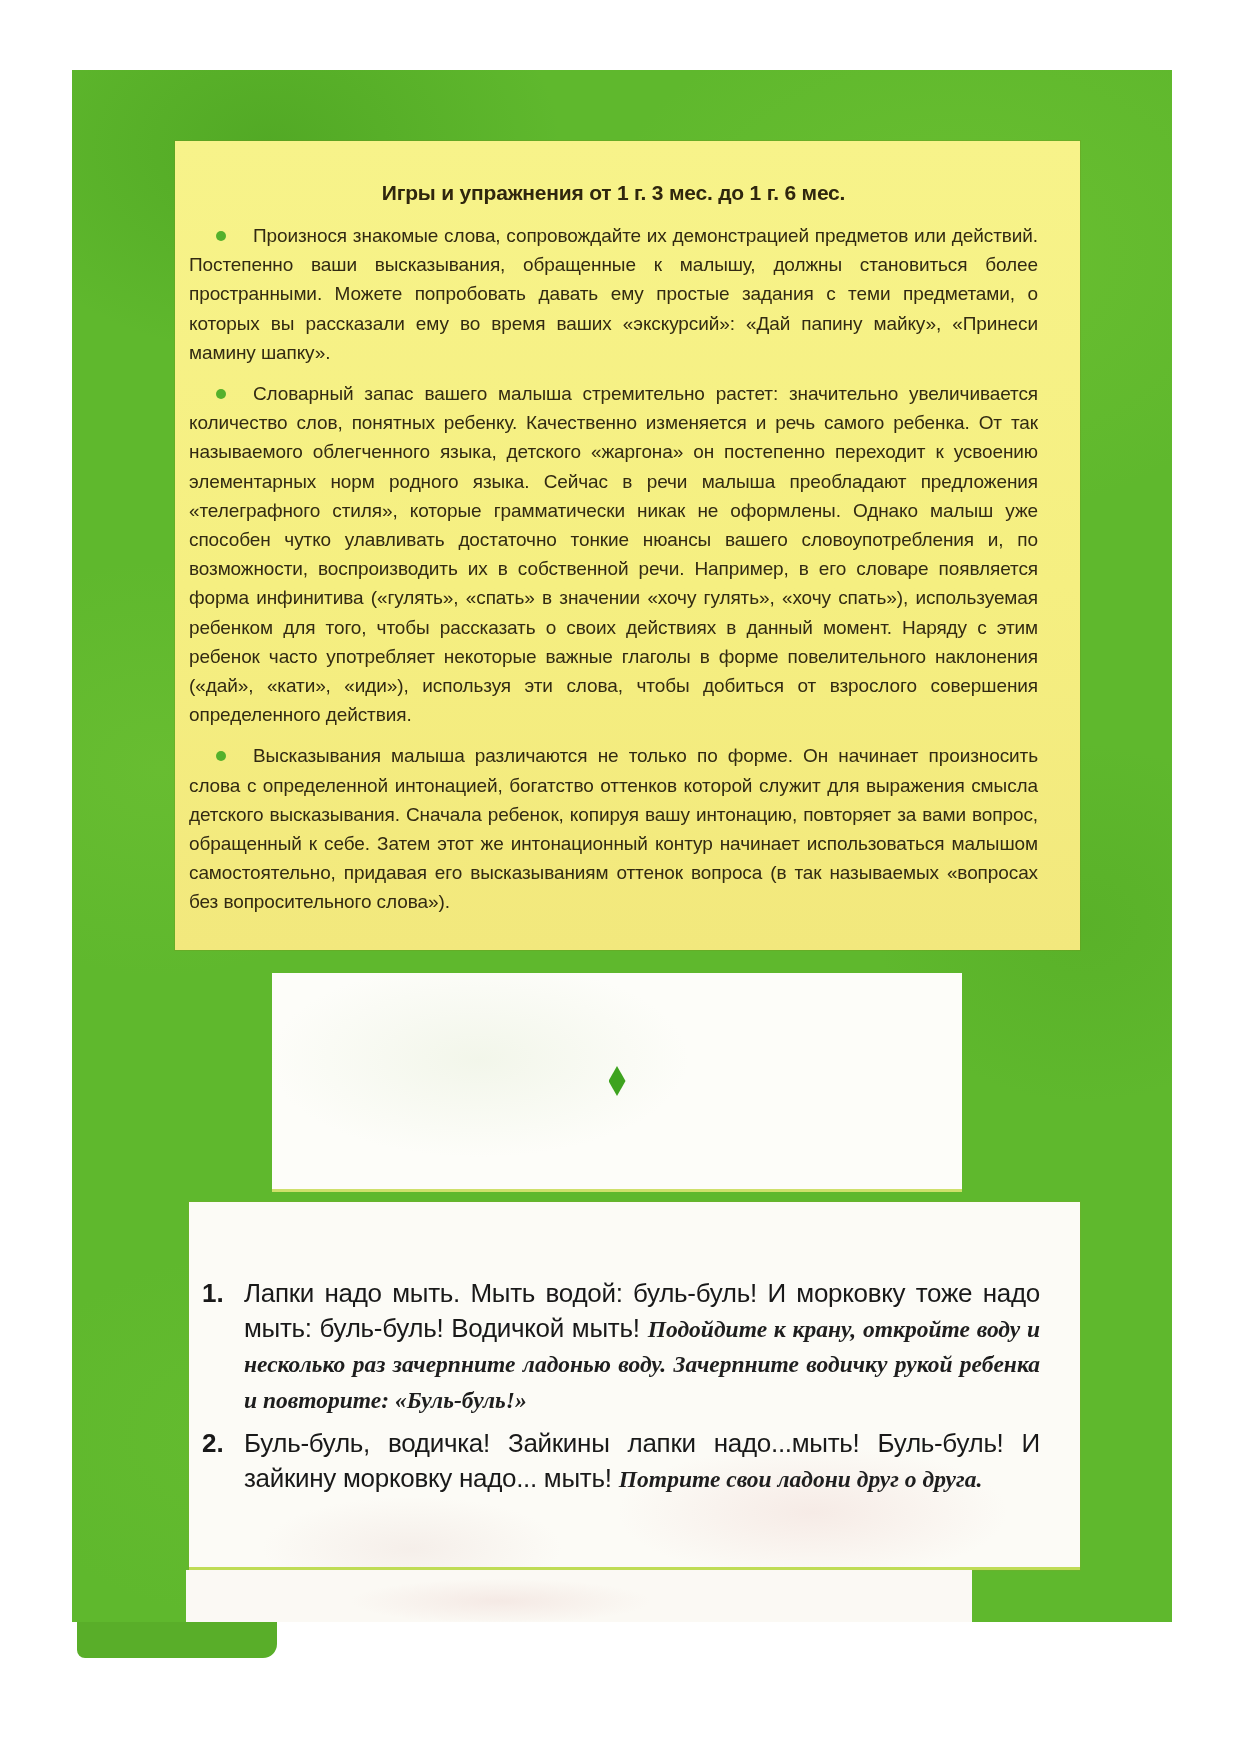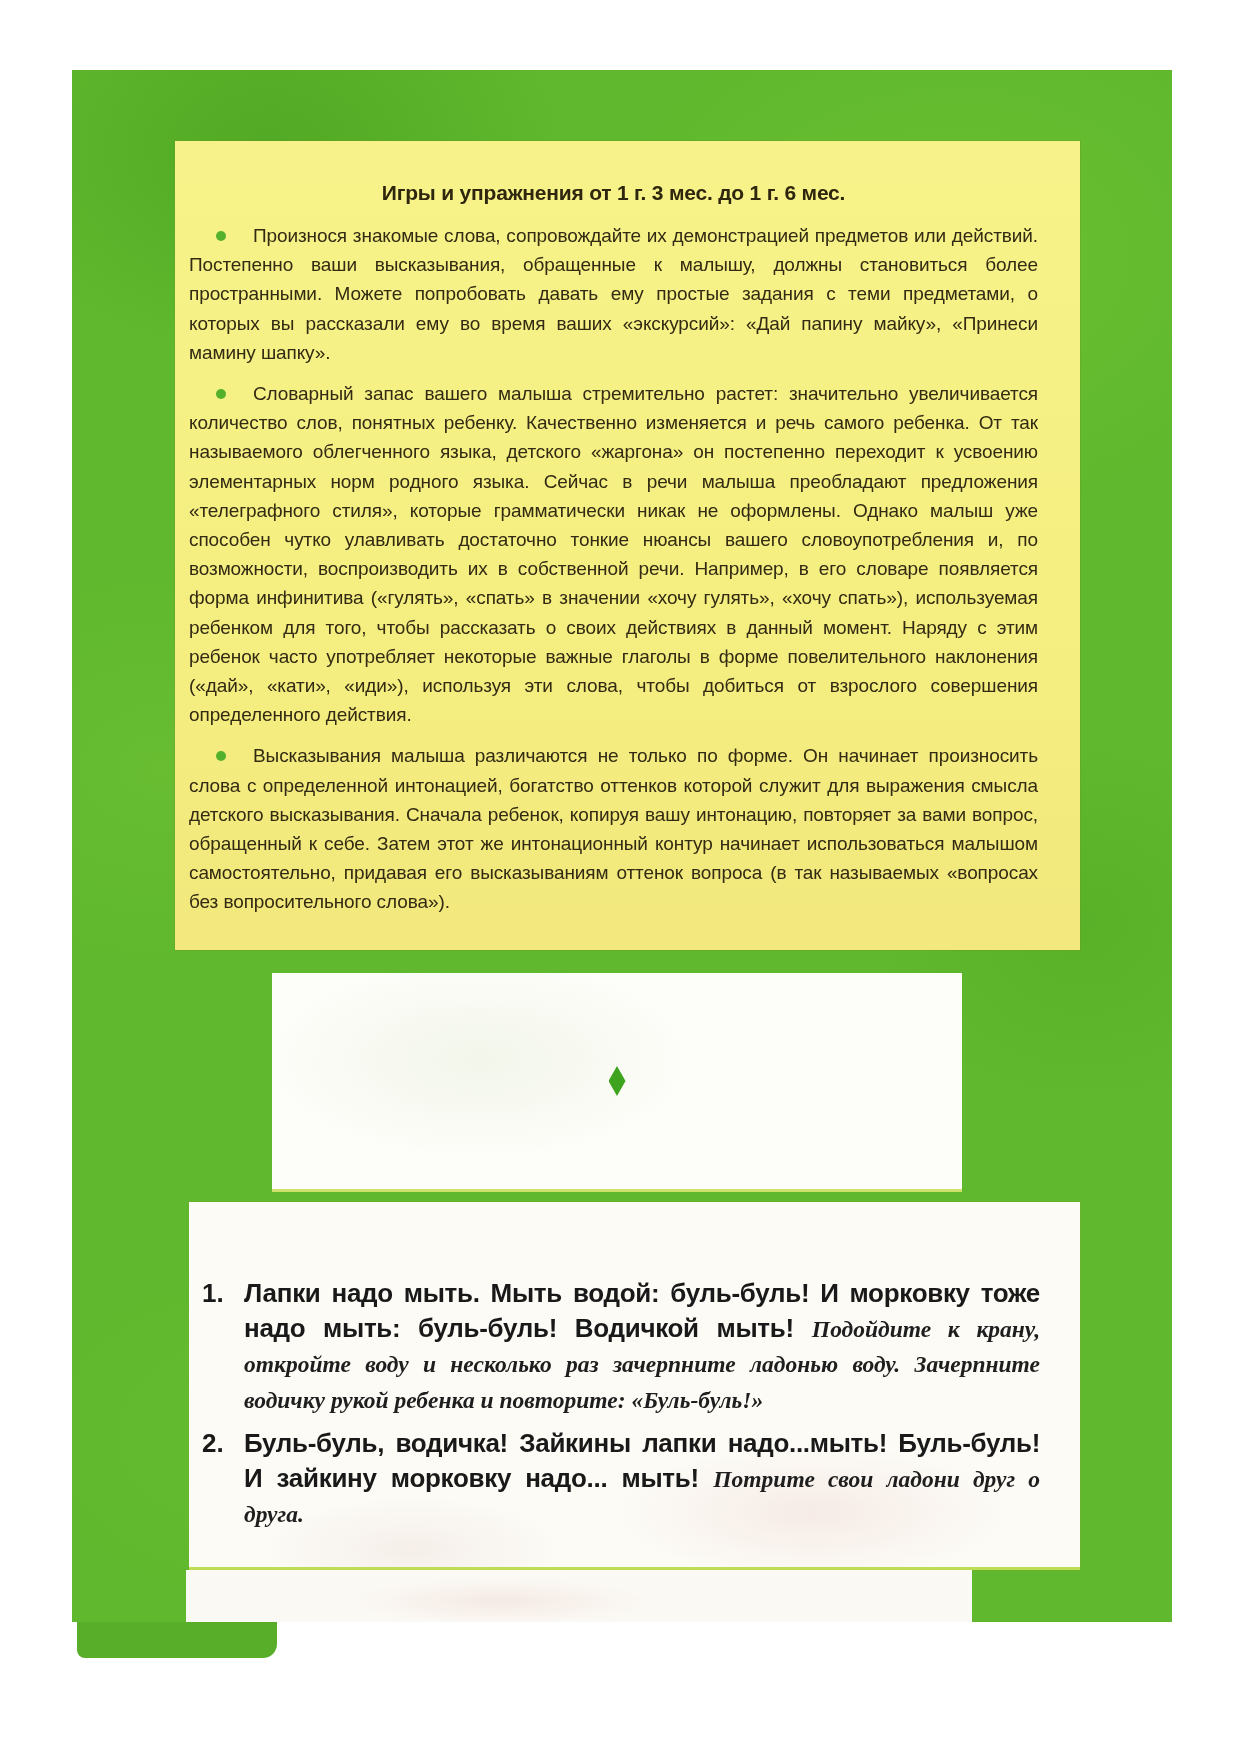--- a/index.html
+++ b/index.html
@@ -64,21 +64,21 @@
     background:
       radial-gradient(260px 90px at 70% 85%, rgba(235,205,200,.35), transparent 75%),
       radial-gradient(200px 70px at 25% 95%, rgba(230,210,205,.30), transparent 75%),
       #fcfbf6;
     border-bottom:3px solid #bfdc55;
     box-shadow:0 0 0 1px rgba(140,160,40,.2);
   }
   .exercise-item { position:relative; padding-left:44px; text-align:justify;
     font-size:26px; line-height:34.5px; margin-bottom:9px; }
   .item-number { position:absolute; left:2px; top:0; font-weight:bold; color:#191919; }
-  .speech-text { font-weight:bold; color:#191919; letter-spacing:-.3px; }
+  .speech-text { font-weight:normal; color:#191919; letter-spacing:-.3px; }
   .instruction-text { font-family:"Liberation Serif",serif; font-style:italic; font-weight:bold;
     font-size:23.5px; color:#1e1e1e; }
 
   .bottom-white-strip {
     position:absolute; left:114px; top:1500px; width:786px; height:52px;
     background:
       radial-gradient(200px 30px at 40% 60%, rgba(235,210,205,.4), transparent 75%),
       #fbf9f4;
   }
 </style>

